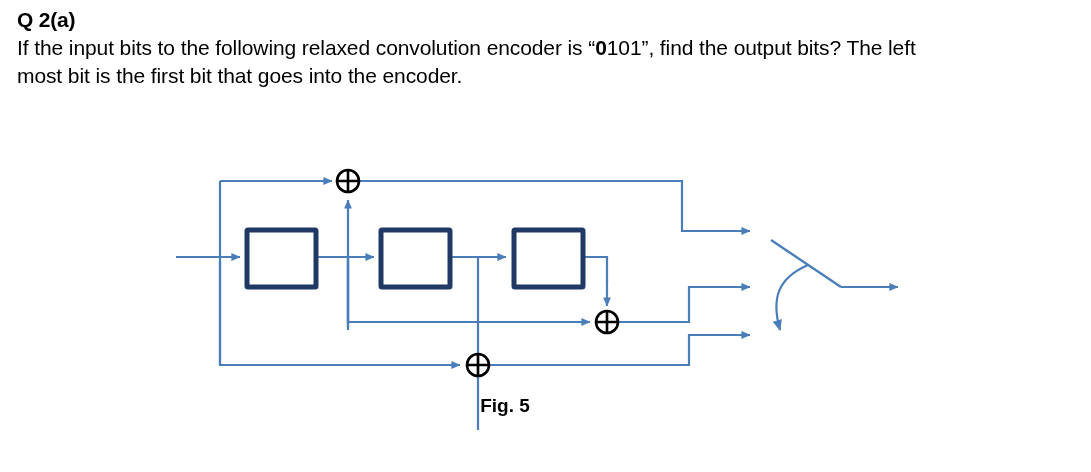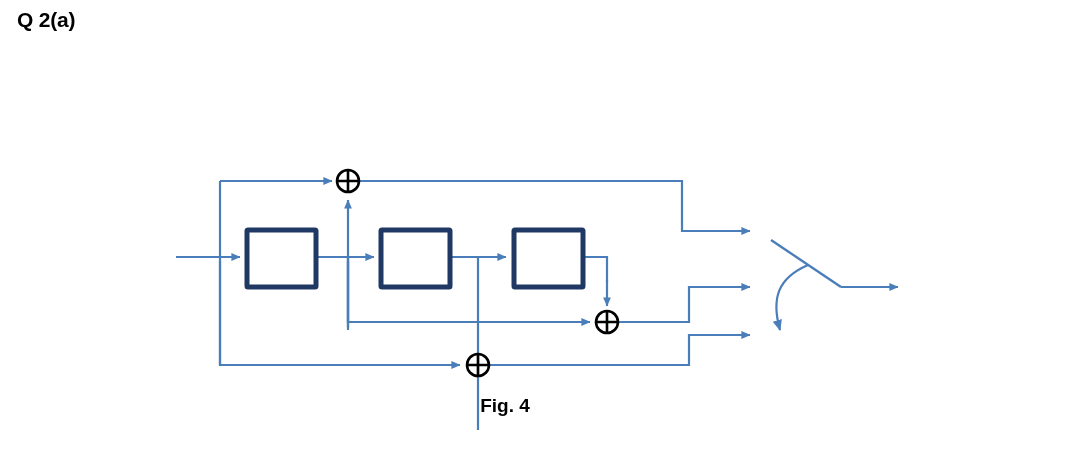--- a/index.html
+++ b/index.html
@@ -72,20 +72,21 @@
 </style>
 </head>
 <body>
 
 <div id="question-block">
 
   <div class="q-header-row">
     <span class="q-label">Q 2(a)</span>
   </div>
 
+  <div class="q-body"><span>If the input bits to the following relaxed convolution encoder is “</span><b>0</b><span>101</span><span>”, find the output bits? The left most bit is the first bit that goes into the encoder.</span></div>
 
 </div>
 
 <div id="figure-wrap">
   <svg width="1091" height="300" viewBox="0 0 1091 300">
 
     <defs>
       <marker id="arw" markerWidth="9" markerHeight="9" refX="8.6" refY="4.5" orient="auto" markerUnits="userSpaceOnUse">
         <path d="M0,0.6 L9,4.5 L0,8.4 Z" fill="#4a7ebb"></path>
       </marker>
@@ -149,13 +150,13 @@
       <circle cx="607" cy="192" r="11"></circle>
       <path d="M596,192 L618,192 M607,181 L607,203"></path>
 
       <circle cx="478" cy="235" r="11"></circle>
       <path d="M467,235 L489,235 M478,224 L478,246"></path>
     </g>
 
   </svg>
 </div>
 
-<div id="fig-caption">Fig. 4</div>
+<div id="fig-caption">Fig. 5</div>
 
 </body></html>

